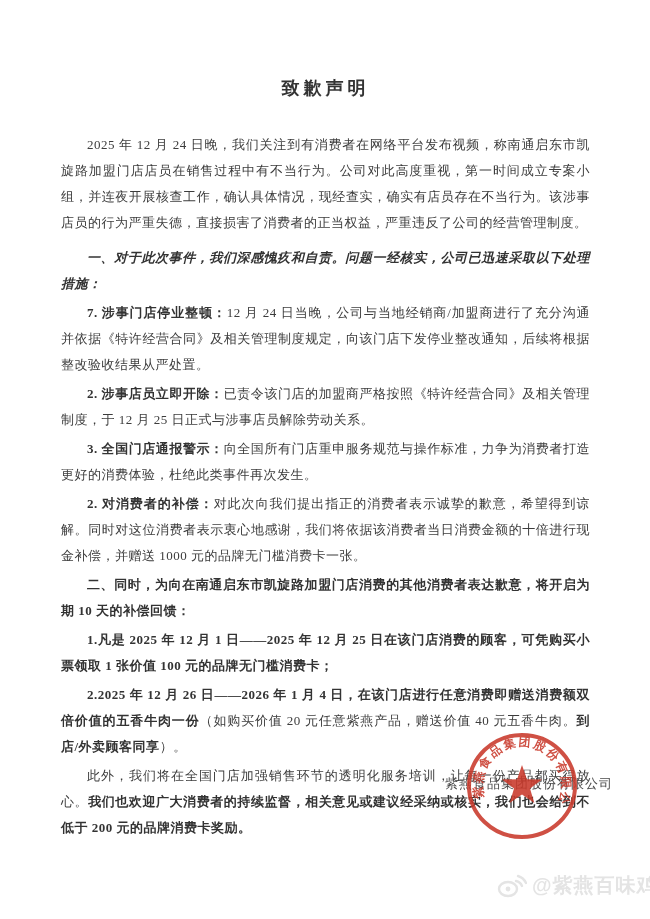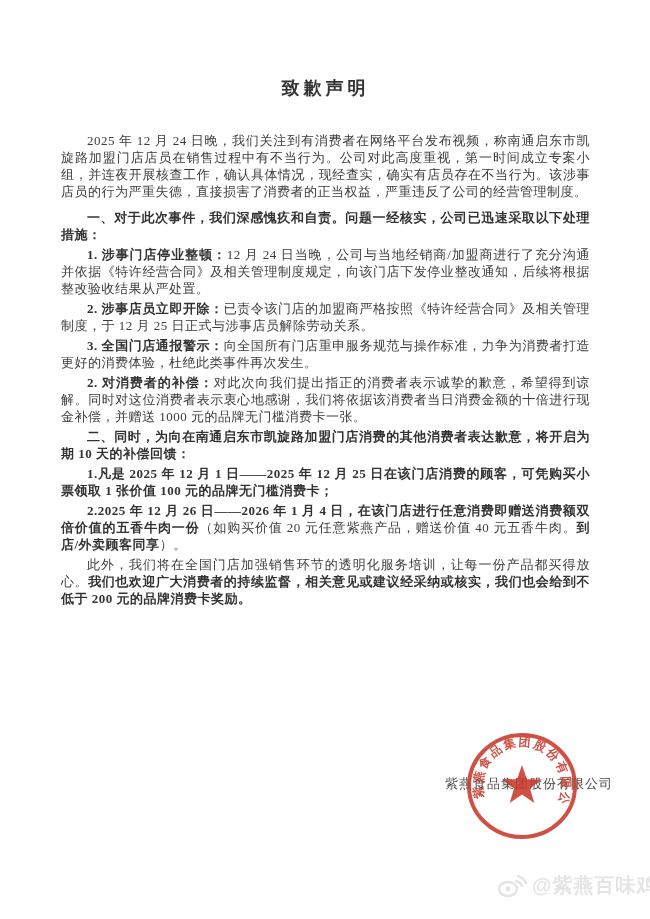--- a/index.html
+++ b/index.html
@@ -23,27 +23,27 @@
     margin: 0 0 32px 0;
     text-align: center;
     font-size: 18px;
     font-weight: bold;
     letter-spacing: 4px;
     color: #333333;
   }
   .para {
     margin: 0 0 3px 0;
     font-size: 13px;
-    line-height: 17px;
+    line-height: 26px;
     text-align: justify;
     text-indent: 2em;
     letter-spacing: 0.5px;
     color: #3c3c3c;
   }
-  .para.space-before { margin-top: 9px; }
+  .para.space-before { margin-top: 9px; font-style: italic; }
   .para .b { font-weight: bold; color: #333333; }
   .signature {
     position: absolute;
     right: 56px;
     top: 770px;
     text-align: right;
     font-size: 13px;
     letter-spacing: 1px;
     color: #4a4a4a;
   }
@@ -73,21 +73,21 @@
 </head>
 <body>
 
 <div class="page">
 
   <div class="content">
     <h1 class="doc-title">致歉声明</h1>
     <div>
         <p class="para"><span>2025 年 12 月 24 日晚，我们关注到有消费者在网络平台发布视频，称南通启东市凯旋路加盟门店店员在销售过程中有不当行为。公司对此高度重视，第一时间成立专案小组，并连夜开展核查工作，确认具体情况，现经查实，确实有店员存在不当行为。该涉事店员的行为严重失德，直接损害了消费者的正当权益，严重违反了公司的经营管理制度。</span></p>
         <p class="para space-before"><span class="b">一、对于此次事件，我们深感愧疚和自责。问题一经核实，公司已迅速采取以下处理措施：</span></p>
-        <p class="para"><span class="b">1. 涉事门店停业整顿：</span><span>12 月 24 日当晚，公司与当地经销商/加盟商进行了充分沟通并依据《特许经营合同》及相关管理制度规定，向该门店下发停业整改通知，后续将根据整改验收结果从严处置。</span></p>
+        <p class="para"><span class="b">7. 涉事门店停业整顿：</span><span>12 月 24 日当晚，公司与当地经销商/加盟商进行了充分沟通并依据《特许经营合同》及相关管理制度规定，向该门店下发停业整改通知，后续将根据整改验收结果从严处置。</span></p>
         <p class="para"><span class="b">2. 涉事店员立即开除：</span><span>已责令该门店的加盟商严格按照《特许经营合同》及相关管理制度，于 12 月 25 日正式与涉事店员解除劳动关系。</span></p>
         <p class="para"><span class="b">3. 全国门店通报警示：</span><span>向全国所有门店重申服务规范与操作标准，力争为消费者打造更好的消费体验，杜绝此类事件再次发生。</span></p>
         <p class="para"><span class="b">2. 对消费者的补偿：</span><span>对此次向我们提出指正的消费者表示诚挚的歉意，希望得到谅解。同时对这位消费者表示衷心地感谢，我们将依据该消费者当日消费金额的十倍进行现金补偿，并赠送 1000 元的品牌无门槛消费卡一张。</span></p>
         <p class="para"><span class="b">二、同时，为向在南通启东市凯旋路加盟门店消费的其他消费者表达歉意，将开启为期 10 天的补偿回馈：</span></p>
         <p class="para"><span class="b">1.凡是 2025 年 12 月 1 日——2025 年 12 月 25 日在该门店消费的顾客，可凭购买小票领取 1 张价值 100 元的品牌无门槛消费卡；</span></p>
         <p class="para"><span class="b">2.2025 年 12 月 26 日——2026 年 1 月 4 日，在该门店进行任意消费即赠送消费额双倍价值的五香牛肉一份</span><span>（如购买价值 20 元任意紫燕产品，赠送价值 40 元五香牛肉。</span><span class="b">到店/外卖顾客同享</span><span>）。</span></p>
         <p class="para"><span>此外，我们将在全国门店加强销售环节的透明化服务培训，让每一份产品都买得放心。</span><span class="b">我们也欢迎广大消费者的持续监督，相关意见或建议经采纳或核实，我们也会给到不低于 200 元的品牌消费卡奖励。</span></p>
       </div>
   </div>
 

